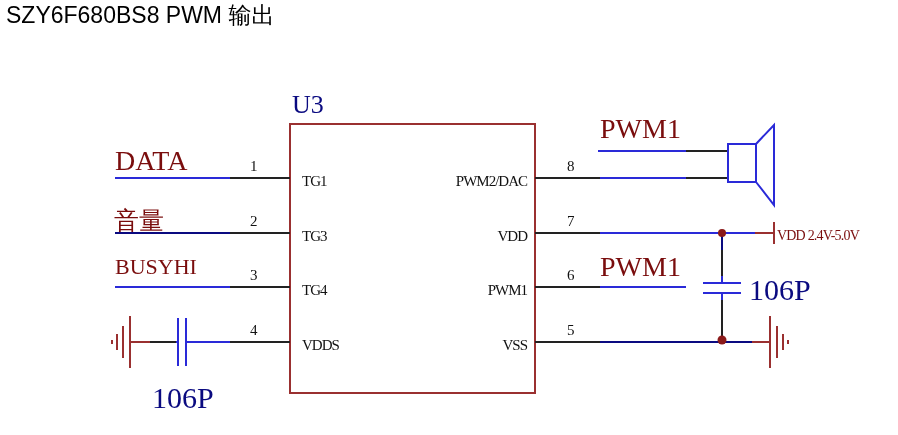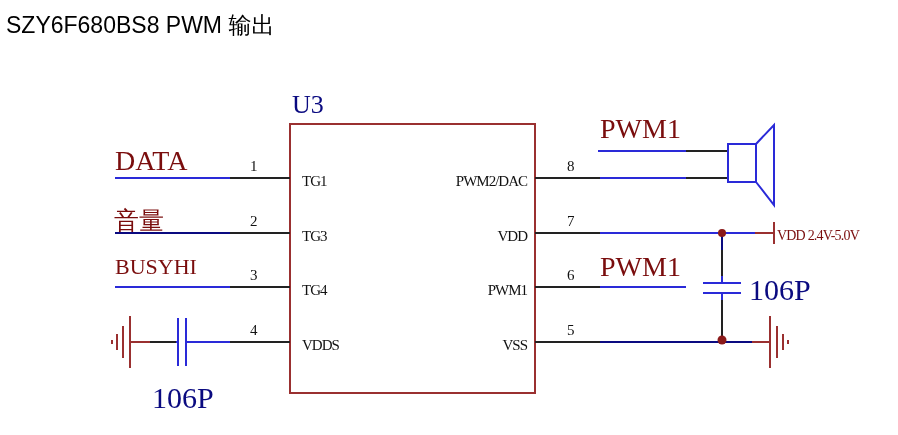--- a/index.html
+++ b/index.html
@@ -1,17 +1,17 @@
 <!DOCTYPE html>
 <html><head>
 <meta charset="utf-8">
 <style>
   html, body { margin: 0; padding: 0; background: #ffffff; }
   body { width: 898px; height: 435px; position: relative; overflow: hidden; }
-  .title { position: absolute; left: 6px; top: 10px; font-family: "Liberation Sans", sans-serif; font-size: 23px; color: #000; white-space: nowrap; }
+  .title { position: absolute; left: 6px; top: 0; font-family: "Liberation Sans", sans-serif; font-size: 23px; color: #000; white-space: nowrap; }
   svg { position: absolute; left: 0; top: 0; }
   .serif { font-family: "Liberation Serif", serif; }
 </style>
 </head>
 <body>
 
 <div class="title">SZY6F680BS8 PWM 输出</div>
 
 <svg width="898" height="435" viewBox="0 0 898 435">
 

